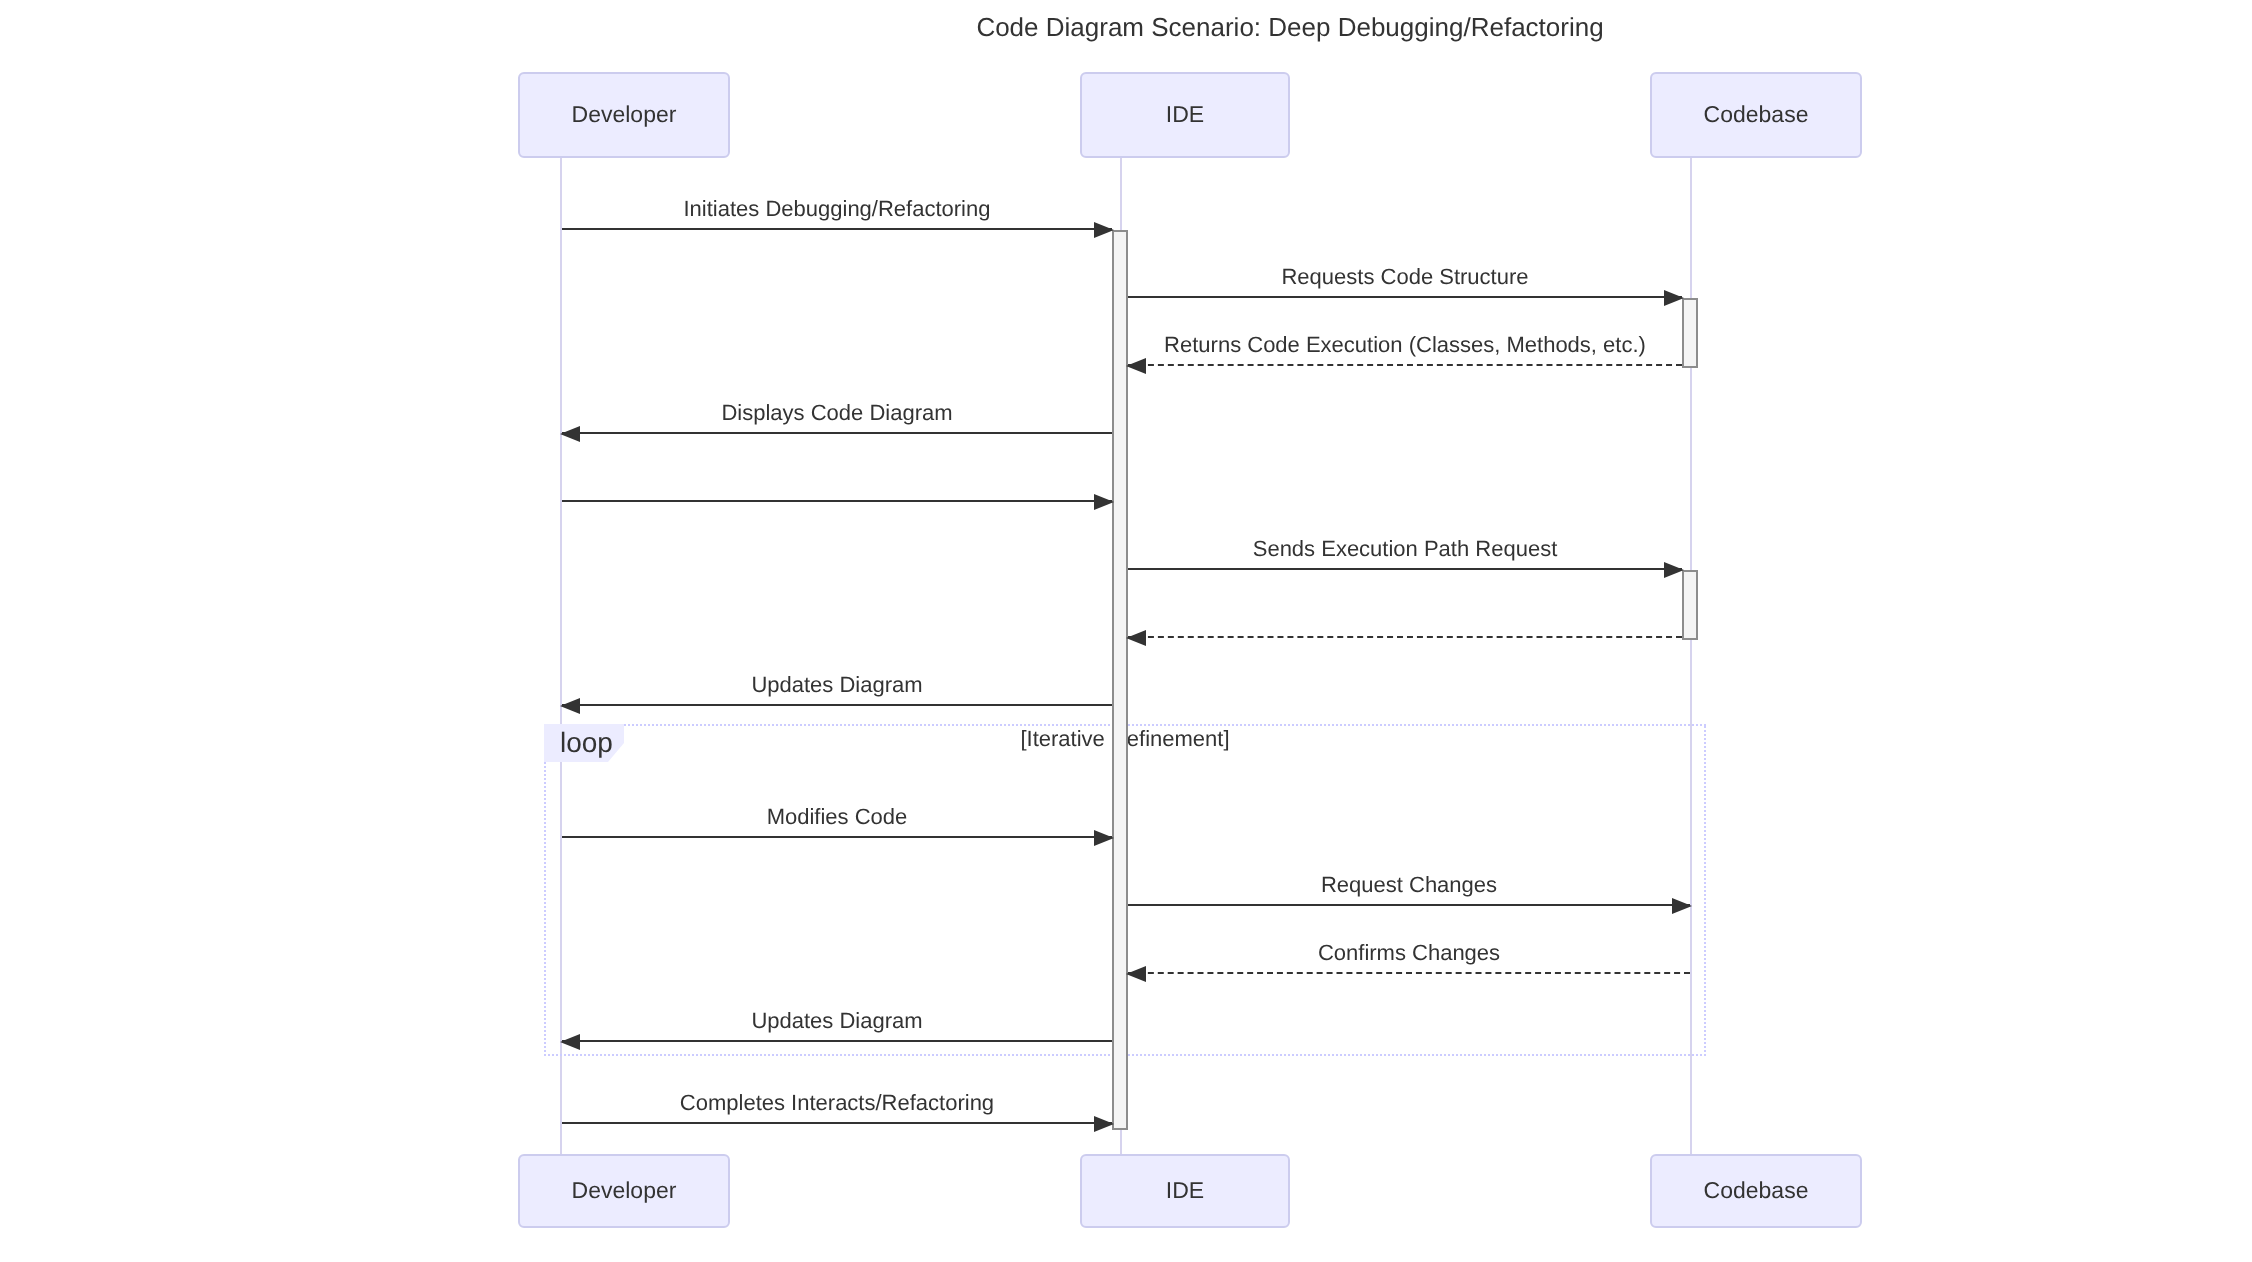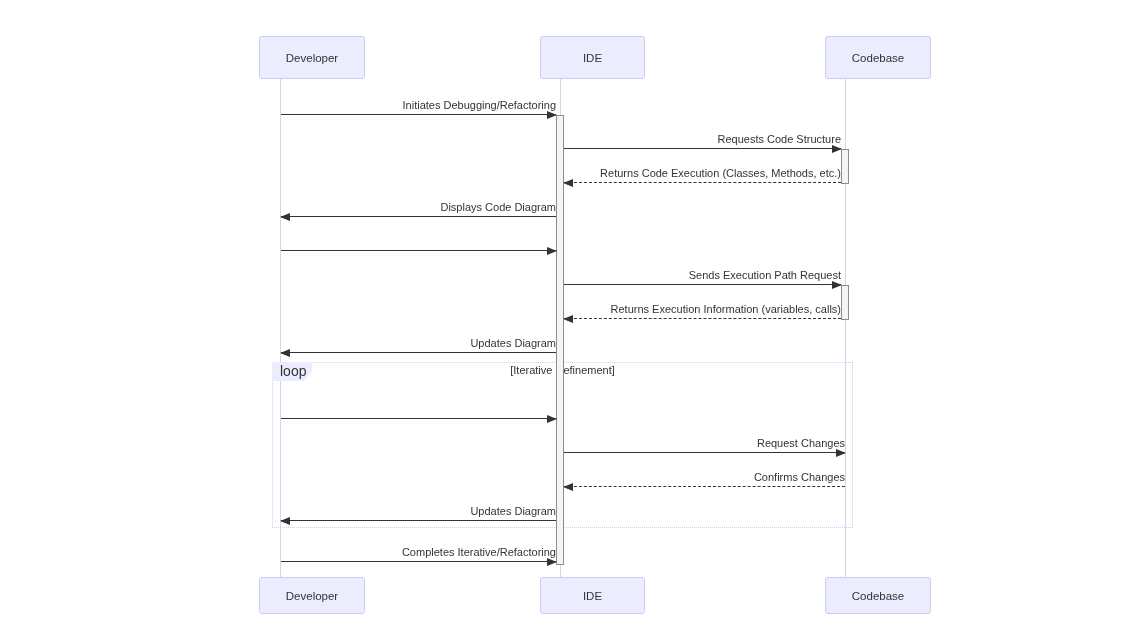--- a/index.html
+++ b/index.html
@@ -47,38 +47,39 @@
     clip-path:polygon(0 0,100% 0,100% 50%,80% 100%,0 100%);
     font-size:14px;color:var(--text);line-height:18px;padding-left:8px;
     box-sizing:border-box;
   }
   .loop-cond{
     position:absolute;top:1px;left:0;right:0;text-align:center;
     font-size:11px;color:var(--text);
   }
   .msg{position:absolute;height:18px;z-index:4;}
   .msg .lbl{
-    position:absolute;left:0;right:0;bottom:4px;text-align:right;
+    position:absolute;left:0;right:0;bottom:4px;text-align:center;
     font-size:11px;color:var(--text);white-space:nowrap;margin-top:41px;
   }
   .msg .line{
     position:absolute;left:0;right:0;bottom:0;height:0;
     border-top:1px solid var(--arrow);
   }
   .msg .line.dashed{border-top-style:dashed;}
   .arr{position:absolute;width:0;height:0;bottom:-4px;
     border-top:4px solid transparent;border-bottom:4px solid transparent;}
   .arr.right{right:-1px;border-left:10px solid var(--arrow);}
   .arr.left{left:-1px;border-right:10px solid var(--arrow);}
 </style>
 </head>
 <body>
 
 <div class="diagram">
 
+  <div class="title">Code Diagram Scenario: Deep Debugging/Refactoring</div>
 
   <div class="lifeline" style="left:280px"></div>
   <div class="lifeline" style="left:560px"></div>
   <div class="lifeline" style="left:845px"></div>
 
   <div class="loop-frame">
     <div class="loop-tab">loop</div>
     <div class="loop-cond">[Iterative Refinement]</div>
   </div>
 
@@ -121,34 +122,34 @@
   </div>
 
   <div class="msg" style="left:564px;top:267px;width:277px">
     <div class="lbl">Sends Execution Path Request</div>
     <div class="line">
         <span class="arr right"></span>
       </div>
   </div>
 
   <div class="msg" style="left:564px;top:301px;width:277px">
-    <div class="lbl">Returns Execution Information (variables, calls)</div>
     <div class="line dashed">
         <span class="arr left"></span>
       </div>
   </div>
 
   <div class="msg" style="left:281px;top:335px;width:275px">
     <div class="lbl">Updates Diagram</div>
     <div class="line">
         <span class="arr left"></span>
       </div>
   </div>
 
   <div class="msg" style="left:281px;top:401px;width:275px">
+    <div class="lbl">Modifies Code</div>
     <div class="line">
         <span class="arr right"></span>
       </div>
   </div>
 
   <div class="msg" style="left:564px;top:435px;width:281px">
     <div class="lbl">Request Changes</div>
     <div class="line">
         <span class="arr right"></span>
       </div>
@@ -162,21 +163,21 @@
   </div>
 
   <div class="msg" style="left:281px;top:503px;width:275px">
     <div class="lbl">Updates Diagram</div>
     <div class="line">
         <span class="arr left"></span>
       </div>
   </div>
 
   <div class="msg" style="left:281px;top:544px;width:275px">
-    <div class="lbl">Completes Iterative/Refactoring</div>
+    <div class="lbl">Completes Interacts/Refactoring</div>
     <div class="line">
         <span class="arr right"></span>
       </div>
   </div>
 
   <div class="actor" style="left:227px;top:36px;width:106px;height:43px">Developer</div>
   <div class="actor" style="left:508px;top:36px;width:105px;height:43px">IDE</div>
   <div class="actor" style="left:793px;top:36px;width:106px;height:43px">Codebase</div>
 
   <div class="actor" style="left:227px;top:577px;width:106px;height:37px">Developer</div>

